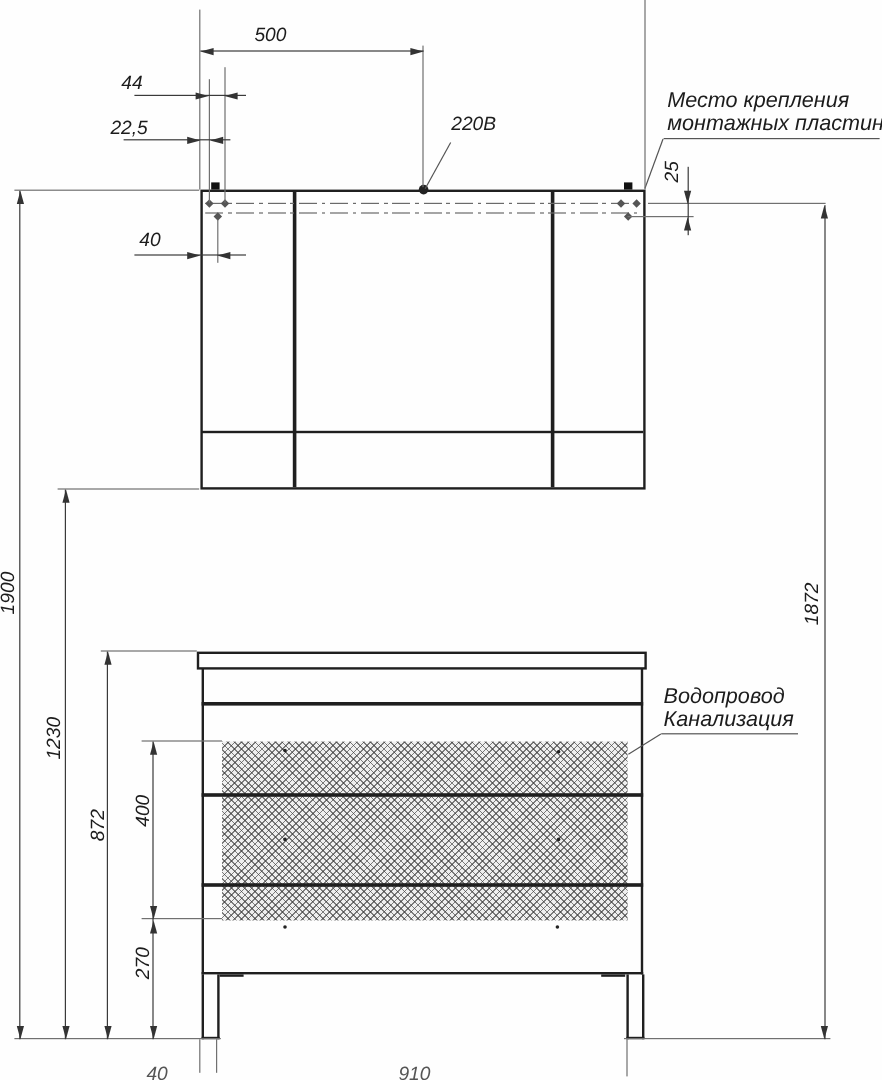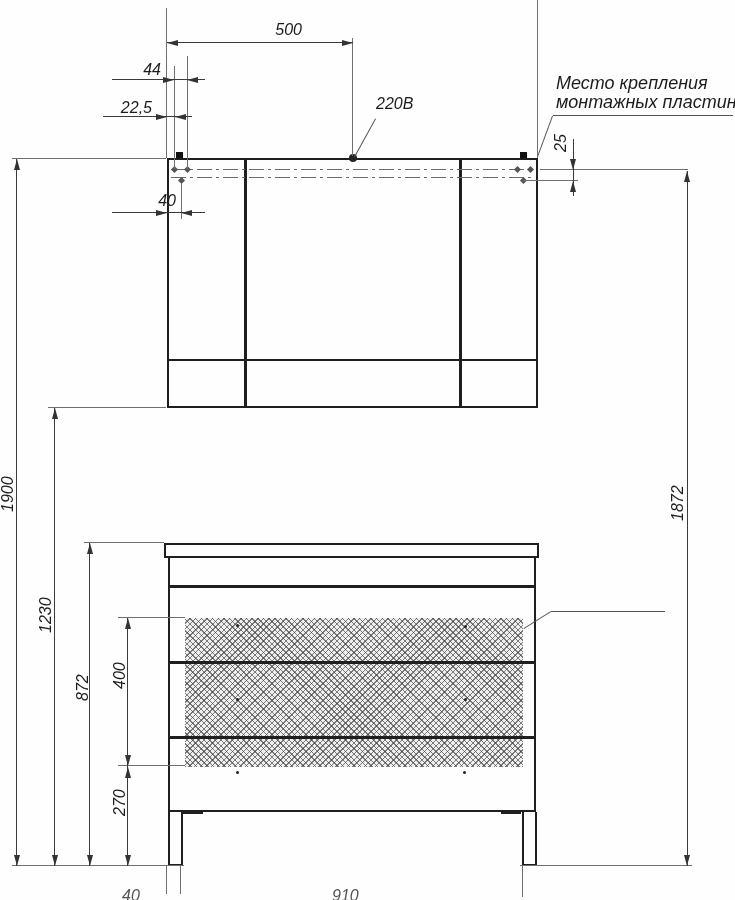--- a/index.html
+++ b/index.html
@@ -6,21 +6,21 @@
   #canvas{
     position:relative;width:735px;height:900px;background:#fefefe;overflow:hidden;
     font-family:"Liberation Sans",sans-serif;font-style:italic;color:#1c1c1c;
   }
   .hl{position:absolute;height:1px;background:#707070;}           
   .vl{position:absolute;width:1px;background:#707070;}            
   .dl{position:absolute;background:#3a3a3a;}                      
   .bh{position:absolute;background:#1f1f1f;}                      
   .dashdot{position:absolute;height:1px;
     background:repeating-linear-gradient(to right,#6a6a6a 0 15px,transparent 15px 19px,#6a6a6a 19px 22px,transparent 22px 26px);}
-  .dim-label{position:absolute;font-size:16px;white-space:nowrap;text-align:right;}
+  .dim-label{position:absolute;font-size:16px;white-space:nowrap;text-align:left;}
   .note-label{position:absolute;font-size:18px;line-height:19px;white-space:nowrap;}
   .rot-wrap{position:absolute;width:0;height:0;}
   .rot-wrap>span{display:block;transform:translate(-50%,-50%) rotate(-90deg);white-space:nowrap;font-size:16px;}
   .ar{position:absolute;width:0;height:0;}
   .ar-up{border-left:3px solid transparent;border-right:3px solid transparent;border-bottom:11px solid #333;}
   .ar-down{border-left:3px solid transparent;border-right:3px solid transparent;border-top:11px solid #333;}
   .ar-left{border-top:3px solid transparent;border-bottom:3px solid transparent;border-right:11px solid #333;}
   .ar-right{border-top:3px solid transparent;border-bottom:3px solid transparent;border-left:11px solid #333;}
   .dm{position:absolute;width:5px;height:5px;background:#555;transform:rotate(45deg);}
   .plate{position:absolute;width:7px;height:6px;background:#111;}
@@ -113,20 +113,24 @@
   <div class="dot" style="left:236px;top:698px;width:3px;height:3px;"></div>
   <div class="dot" style="left:464px;top:698px;width:3px;height:3px;"></div>
   <div class="dot" style="left:236px;top:771px;width:3px;height:3px;"></div>
   <div class="dot" style="left:463px;top:771px;width:3px;height:3px;"></div>
 
   <div style="position:absolute;left:168px;top:812px;width:15px;height:54px;border-left:2px solid #1f1f1f;border-right:2px solid #1f1f1f;border-bottom:2px solid #1f1f1f;box-sizing:border-box;"></div>
   <div style="position:absolute;left:522px;top:812px;width:15px;height:54px;border-left:2px solid #1f1f1f;border-right:2px solid #1f1f1f;border-bottom:2px solid #1f1f1f;box-sizing:border-box;"></div>
   <div class="bh" style="left:183px;top:812px;width:20px;height:2px;"></div>
   <div class="bh" style="left:501px;top:812px;width:20px;height:2px;"></div>
 
+  <div class="note-label" style="left:553px;top:571px;">
+    <div>Водопровод</div>
+    <div>Канализация</div>
+  </div>
   <div class="hl" style="left:551px;top:611px;width:114px;background:#555;"></div>
   <div class="leader" style="left:551px;top:612px;width:32px;transform:rotate(147.8deg);"></div>
 
   <div class="hl" style="left:12px;top:158px;width:154px;"></div>
   <div class="hl" style="left:48px;top:407px;width:118px;"></div>
   <div class="hl" style="left:84px;top:542px;width:80px;"></div>
   <div class="hl" style="left:118px;top:617px;width:67px;"></div>
   <div class="hl" style="left:118px;top:765px;width:67px;"></div>
 
   <div class="hl" style="left:12px;top:865px;width:172px;"></div>

